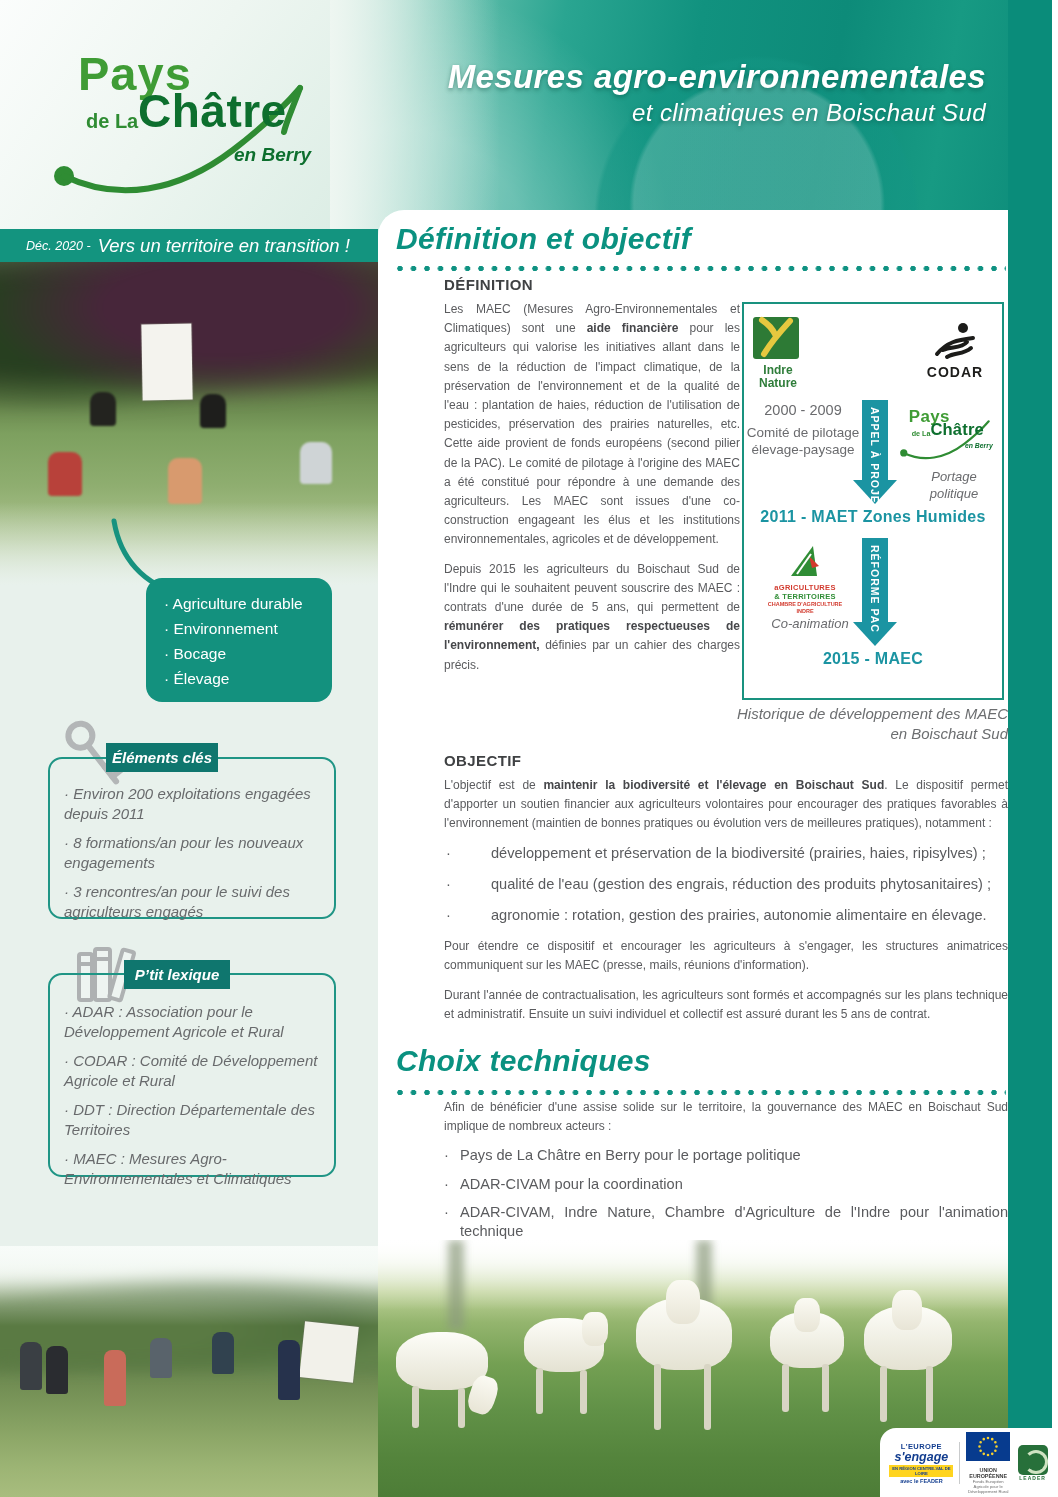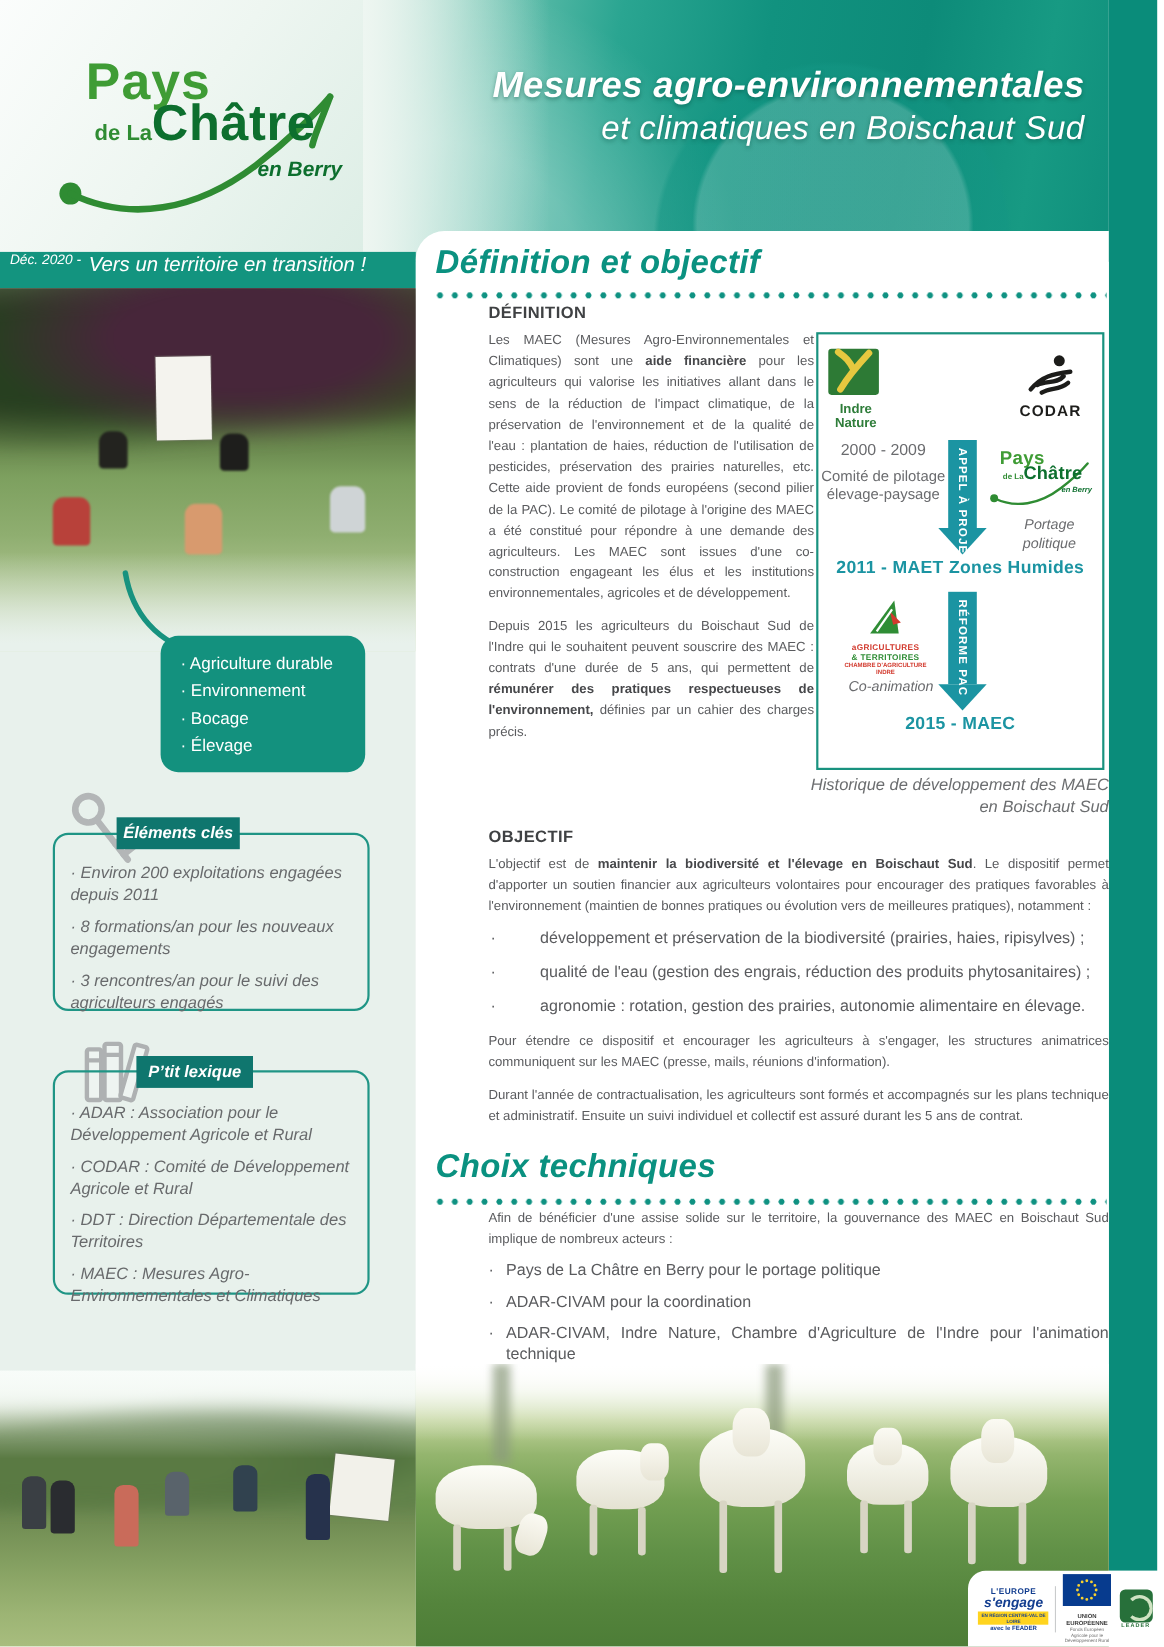--- a/index.html
+++ b/index.html
@@ -14,36 +14,36 @@
     background:
       radial-gradient(circle at 63% 86%, rgba(255,255,255,.18) 0 26%, rgba(255,255,255,0) 27%),
       radial-gradient(circle at 63% 92%, rgba(20,150,132,.55) 0 33%, rgba(20,150,132,0) 34%),
       radial-gradient(circle at 10% 110%, rgba(255,255,255,.28) 0 20%, rgba(255,255,255,0) 42%),
       linear-gradient(100deg,#bfe3d8 0%,#72c5b3 14%,#2aa591 33%,#11927f 52%,#0d8b79 72%,#179a83 88%,#0f8f7c 100%);}
   .header-photo .fade-left{position:absolute;left:0;top:0;width:170px;height:100%;
     background:linear-gradient(90deg,#eef6f1 0%,rgba(238,246,241,0) 100%);}
   .page-title{left:420px;top:56px;width:566px;text-align:right;color:#fff;
     text-shadow:0 2px 4px rgba(0,70,58,.45);font-style:italic;}
   .page-title .t1{font-size:33px;font-weight:bold;letter-spacing:.4px;line-height:1.25;}
-  .page-title .t2{font-size:30px;font-weight:normal;letter-spacing:.4px;line-height:1.3;}
+  .page-title .t2{font-size:24px;font-weight:normal;letter-spacing:.4px;line-height:1.3;}
 
   
   .pc-logo{position:relative;width:300px;height:170px;}
   .pc-p{position:absolute;left:30px;top:6px;font-weight:bold;font-size:47px;color:#3f9c35;letter-spacing:1px;}
   .pc-dela{position:absolute;left:38px;top:70px;font-weight:bold;font-size:20px;color:#2f8c33;}
   .pc-chatre{position:absolute;left:90px;top:44px;font-weight:bold;font-size:46px;color:#0d6f2e;letter-spacing:.5px;}
   .pc-berry{position:absolute;left:186px;top:104px;font-weight:bold;font-style:italic;font-size:19px;color:#0d6f2e;}
   .pc-swoosh{position:absolute;left:0;top:40px;}
   .logo-main{left:48px;top:40px;}
   .logo-mini{left:898px;top:404px;width:110px;height:62px;}
   .logo-mini .pc-logo{transform:scale(.36);transform-origin:0 0;}
 
   
   .date-strip{left:0;top:229px;width:378px;height:33px;background:#13947f;color:#fff;
-    display:flex;align-items:flex-start;gap:7px;padding-left:9px;box-sizing:border-box;font-style:italic;}
+    display:flex;align-items:center;gap:7px;padding-left:26px;box-sizing:border-box;font-style:italic;}
   .date-strip .small{font-size:12.5px;}
   .date-strip .big{font-size:18.5px;}
 
   
   .left-pale{left:0;top:262px;width:378px;height:992px;background:#e8f1ec;}
   .photo-meeting{left:0;top:262px;width:378px;height:330px;overflow:hidden;
     background:linear-gradient(180deg,#59624c 0%,#4c3b3c 7%,#553247 13%,#433f2d 24%,#5e7a44 38%,#7da05f 52%,#8fae70 68%,#aec490 84%,#d9e6cb 100%);}
   .photo-meeting .canopy{position:absolute;left:-30px;top:-40px;width:440px;height:190px;filter:blur(6px);
     background:
       radial-gradient(ellipse at 58% 45%, #47263a 0 34%, rgba(71,38,58,0) 66%),

